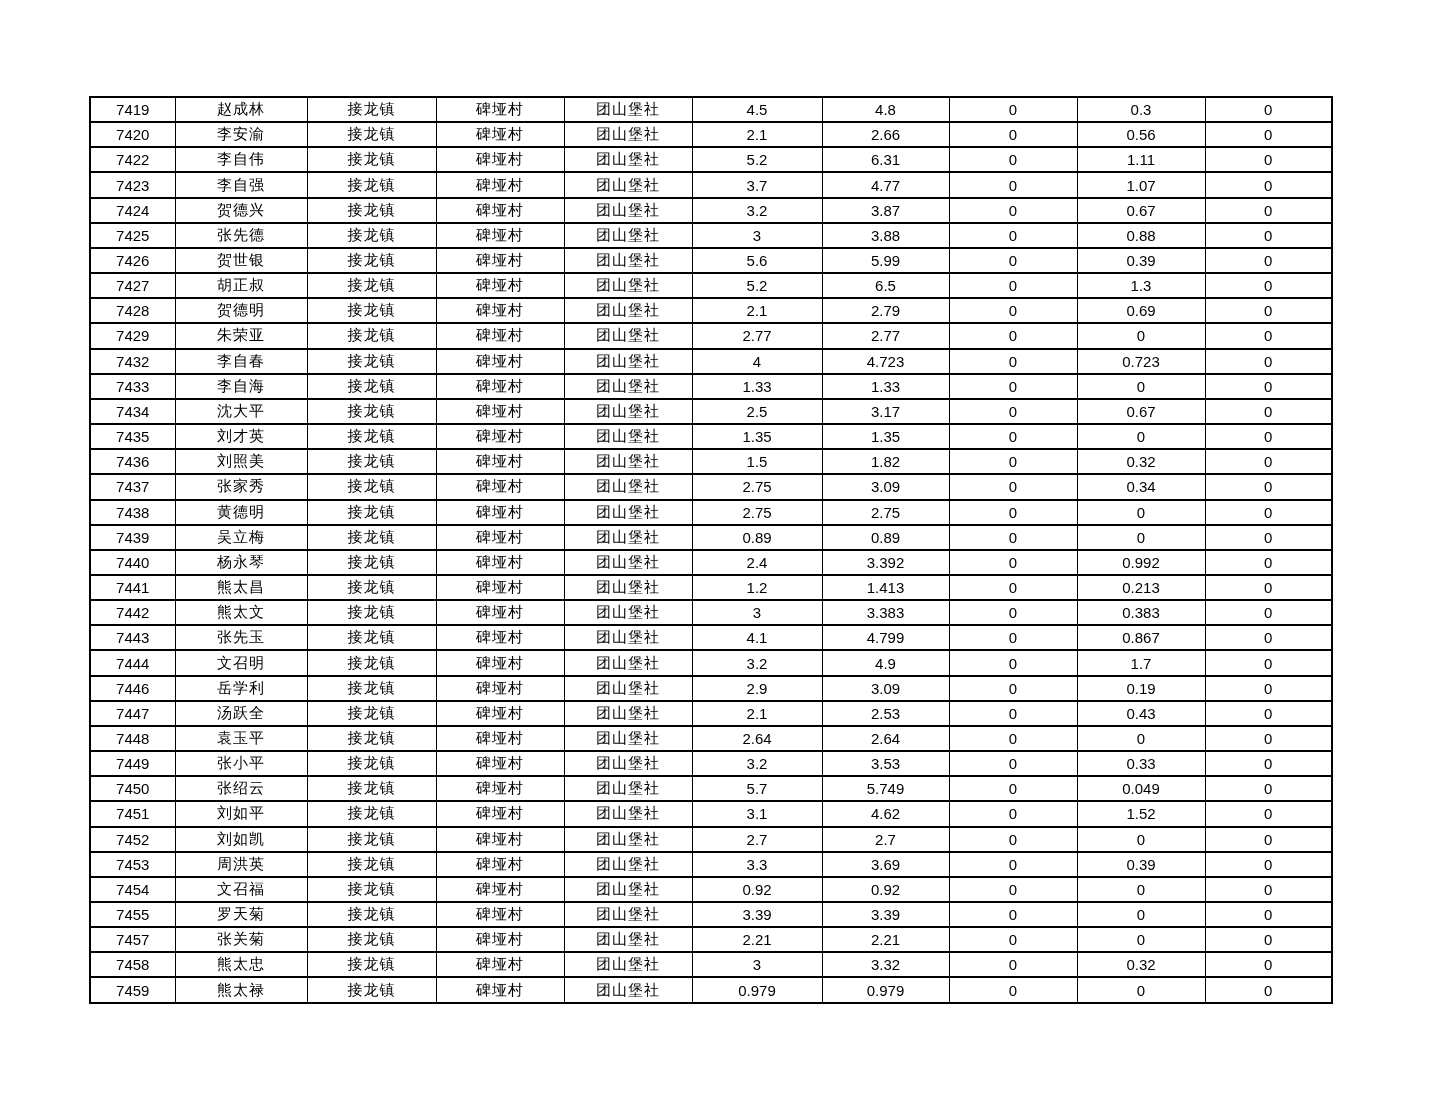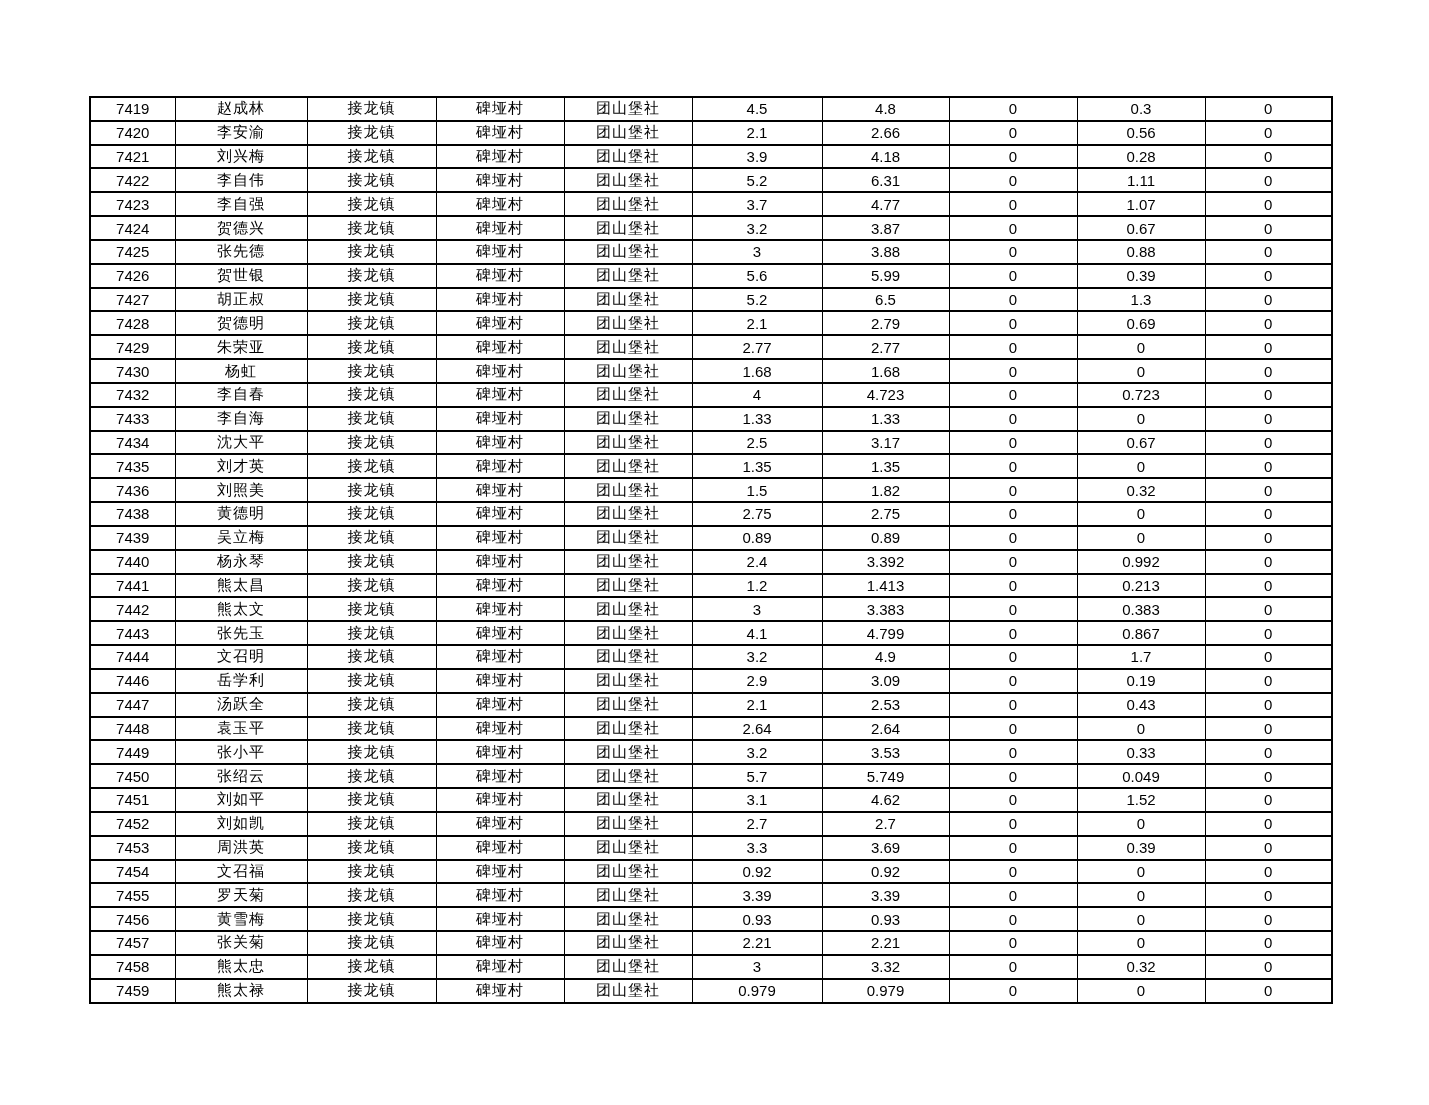--- a/index.html
+++ b/index.html
@@ -89,32 +89,20 @@
           <td class="cjk">接龙镇</td>
           <td class="cjk">碑垭村</td>
           <td class="cjk">团山堡社</td>
           <td class="num">2.1</td>
           <td class="num">2.66</td>
           <td class="num">0</td>
           <td class="num">0.56</td>
           <td class="num">0</td>
         </tr>
         <tr>
-          <td class="num">7421</td>
-          <td class="cjk">刘兴梅</td>
-          <td class="cjk">接龙镇</td>
-          <td class="cjk">碑垭村</td>
-          <td class="cjk">团山堡社</td>
-          <td class="num">3.9</td>
-          <td class="num">4.18</td>
-          <td class="num">0</td>
-          <td class="num">0.28</td>
-          <td class="num">0</td>
-        </tr>
-        <tr>
           <td class="num">7422</td>
           <td class="cjk">李自伟</td>
           <td class="cjk">接龙镇</td>
           <td class="cjk">碑垭村</td>
           <td class="cjk">团山堡社</td>
           <td class="num">5.2</td>
           <td class="num">6.31</td>
           <td class="num">0</td>
           <td class="num">1.11</td>
           <td class="num">0</td>
@@ -197,32 +185,20 @@
           <td class="cjk">接龙镇</td>
           <td class="cjk">碑垭村</td>
           <td class="cjk">团山堡社</td>
           <td class="num">2.77</td>
           <td class="num">2.77</td>
           <td class="num">0</td>
           <td class="num">0</td>
           <td class="num">0</td>
         </tr>
         <tr>
-          <td class="num">7430</td>
-          <td class="cjk">杨虹</td>
-          <td class="cjk">接龙镇</td>
-          <td class="cjk">碑垭村</td>
-          <td class="cjk">团山堡社</td>
-          <td class="num">1.68</td>
-          <td class="num">1.68</td>
-          <td class="num">0</td>
-          <td class="num">0</td>
-          <td class="num">0</td>
-        </tr>
-        <tr>
           <td class="num">7432</td>
           <td class="cjk">李自春</td>
           <td class="cjk">接龙镇</td>
           <td class="cjk">碑垭村</td>
           <td class="cjk">团山堡社</td>
           <td class="num">4</td>
           <td class="num">4.723</td>
           <td class="num">0</td>
           <td class="num">0.723</td>
           <td class="num">0</td>
@@ -269,20 +245,32 @@
           <td class="cjk">接龙镇</td>
           <td class="cjk">碑垭村</td>
           <td class="cjk">团山堡社</td>
           <td class="num">1.5</td>
           <td class="num">1.82</td>
           <td class="num">0</td>
           <td class="num">0.32</td>
           <td class="num">0</td>
         </tr>
         <tr>
+          <td class="num">7437</td>
+          <td class="cjk">张家秀</td>
+          <td class="cjk">接龙镇</td>
+          <td class="cjk">碑垭村</td>
+          <td class="cjk">团山堡社</td>
+          <td class="num">2.75</td>
+          <td class="num">3.09</td>
+          <td class="num">0</td>
+          <td class="num">0.34</td>
+          <td class="num">0</td>
+        </tr>
+        <tr>
           <td class="num">7438</td>
           <td class="cjk">黄德明</td>
           <td class="cjk">接龙镇</td>
           <td class="cjk">碑垭村</td>
           <td class="cjk">团山堡社</td>
           <td class="num">2.75</td>
           <td class="num">2.75</td>
           <td class="num">0</td>
           <td class="num">0</td>
           <td class="num">0</td>
@@ -468,32 +456,20 @@
           <td class="num">0</td>
         </tr>
         <tr>
           <td class="num">7455</td>
           <td class="cjk">罗天菊</td>
           <td class="cjk">接龙镇</td>
           <td class="cjk">碑垭村</td>
           <td class="cjk">团山堡社</td>
           <td class="num">3.39</td>
           <td class="num">3.39</td>
-          <td class="num">0</td>
-          <td class="num">0</td>
-          <td class="num">0</td>
-        </tr>
-        <tr>
-          <td class="num">7456</td>
-          <td class="cjk">黄雪梅</td>
-          <td class="cjk">接龙镇</td>
-          <td class="cjk">碑垭村</td>
-          <td class="cjk">团山堡社</td>
-          <td class="num">0.93</td>
-          <td class="num">0.93</td>
           <td class="num">0</td>
           <td class="num">0</td>
           <td class="num">0</td>
         </tr>
         <tr>
           <td class="num">7457</td>
           <td class="cjk">张关菊</td>
           <td class="cjk">接龙镇</td>
           <td class="cjk">碑垭村</td>
           <td class="cjk">团山堡社</td>

